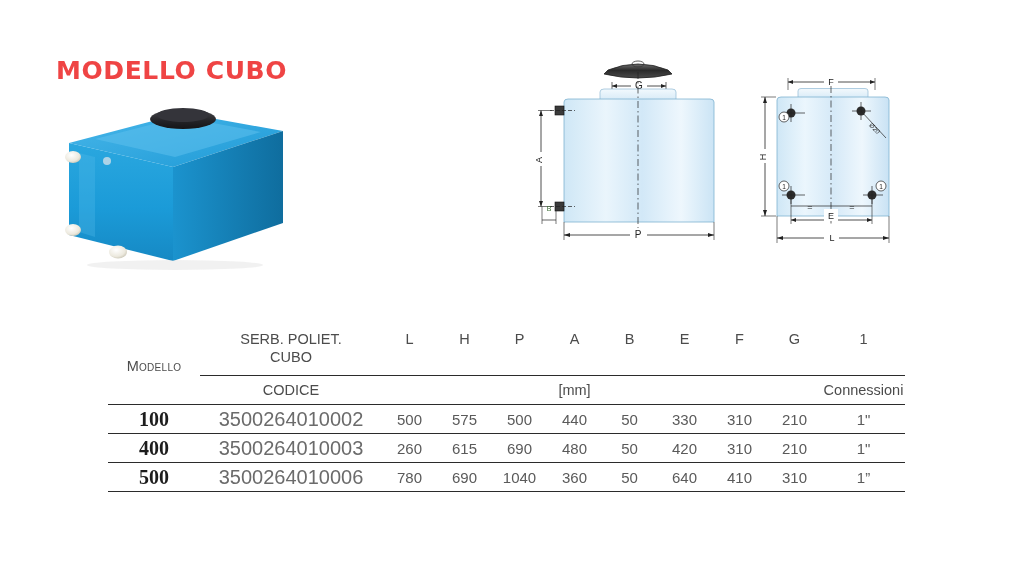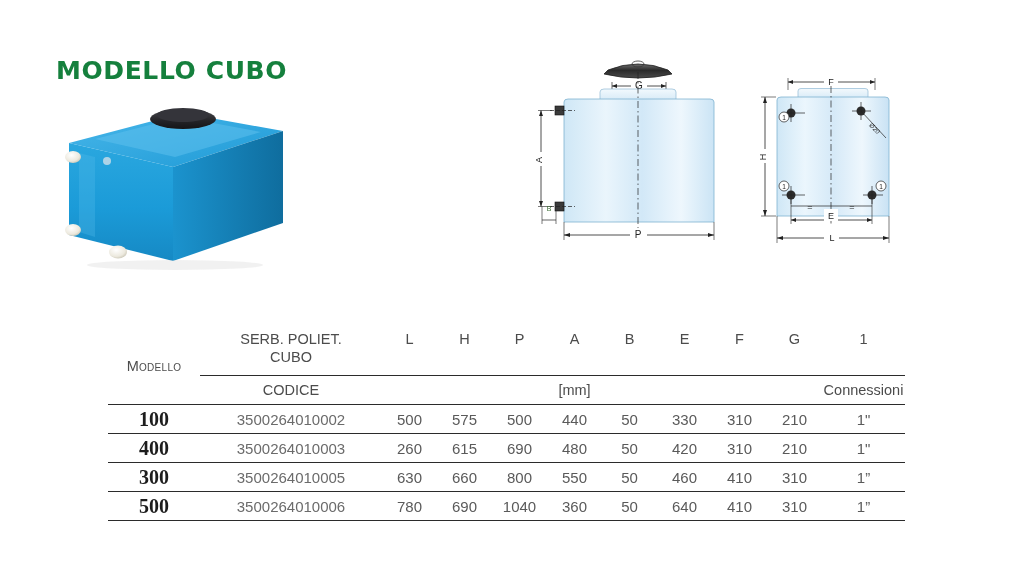--- a/index.html
+++ b/index.html
@@ -16,21 +16,21 @@
   }
 
   
   #page-title {
     position: absolute;
     left: 56px;
     top: 56px;
     font-size: 25px;
     font-weight: bold;
     letter-spacing: 0.6px;
-    color: #15803d;
+    color: #ef4444;
     font-family: "DejaVu Sans", sans-serif;
     white-space: nowrap;
   }
 
   
   #product-photo {
     position: absolute;
     left: 55px;
     top: 95px;
     width: 235px;
@@ -112,21 +112,21 @@
     font-size: 15px;
   }
   tr.data-row td.model-cell {
     font-weight: bold;
     color: #1d1d1d;
     font-family: "Liberation Serif", serif;
     font-size: 20px;
   }
   tr.data-row td.code-cell {
     color: #6b6b6b;
-    font-size: 15px;
+    font-size: 20px;
     margin-top: 29px;
   }
   tr.data-row td.conn-cell {
     color: #5a5a5a;
   }
 </style>
 </head>
 <body>
 
 <div id="page-title">MODELLO CUBO</div>
@@ -413,33 +413,20 @@
       <td>615</td>
       <td>690</td>
       <td>480</td>
       <td>50</td>
       <td>420</td>
       <td>310</td>
       <td>210</td>
       <td class="conn-cell">1"</td>
     </tr>
 
-    <tr class="data-row">
-      <td class="model-cell">300</td>
-      <td class="code-cell">3500264010005</td>
-      <td>630</td>
-      <td>660</td>
-      <td>800</td>
-      <td>550</td>
-      <td>50</td>
-      <td>460</td>
-      <td>410</td>
-      <td>310</td>
-      <td class="conn-cell">1”</td>
-    </tr>
 
     <tr class="data-row">
       <td class="model-cell">500</td>
       <td class="code-cell">3500264010006</td>
       <td>780</td>
       <td>690</td>
       <td>1040</td>
       <td>360</td>
       <td>50</td>
       <td>640</td>

